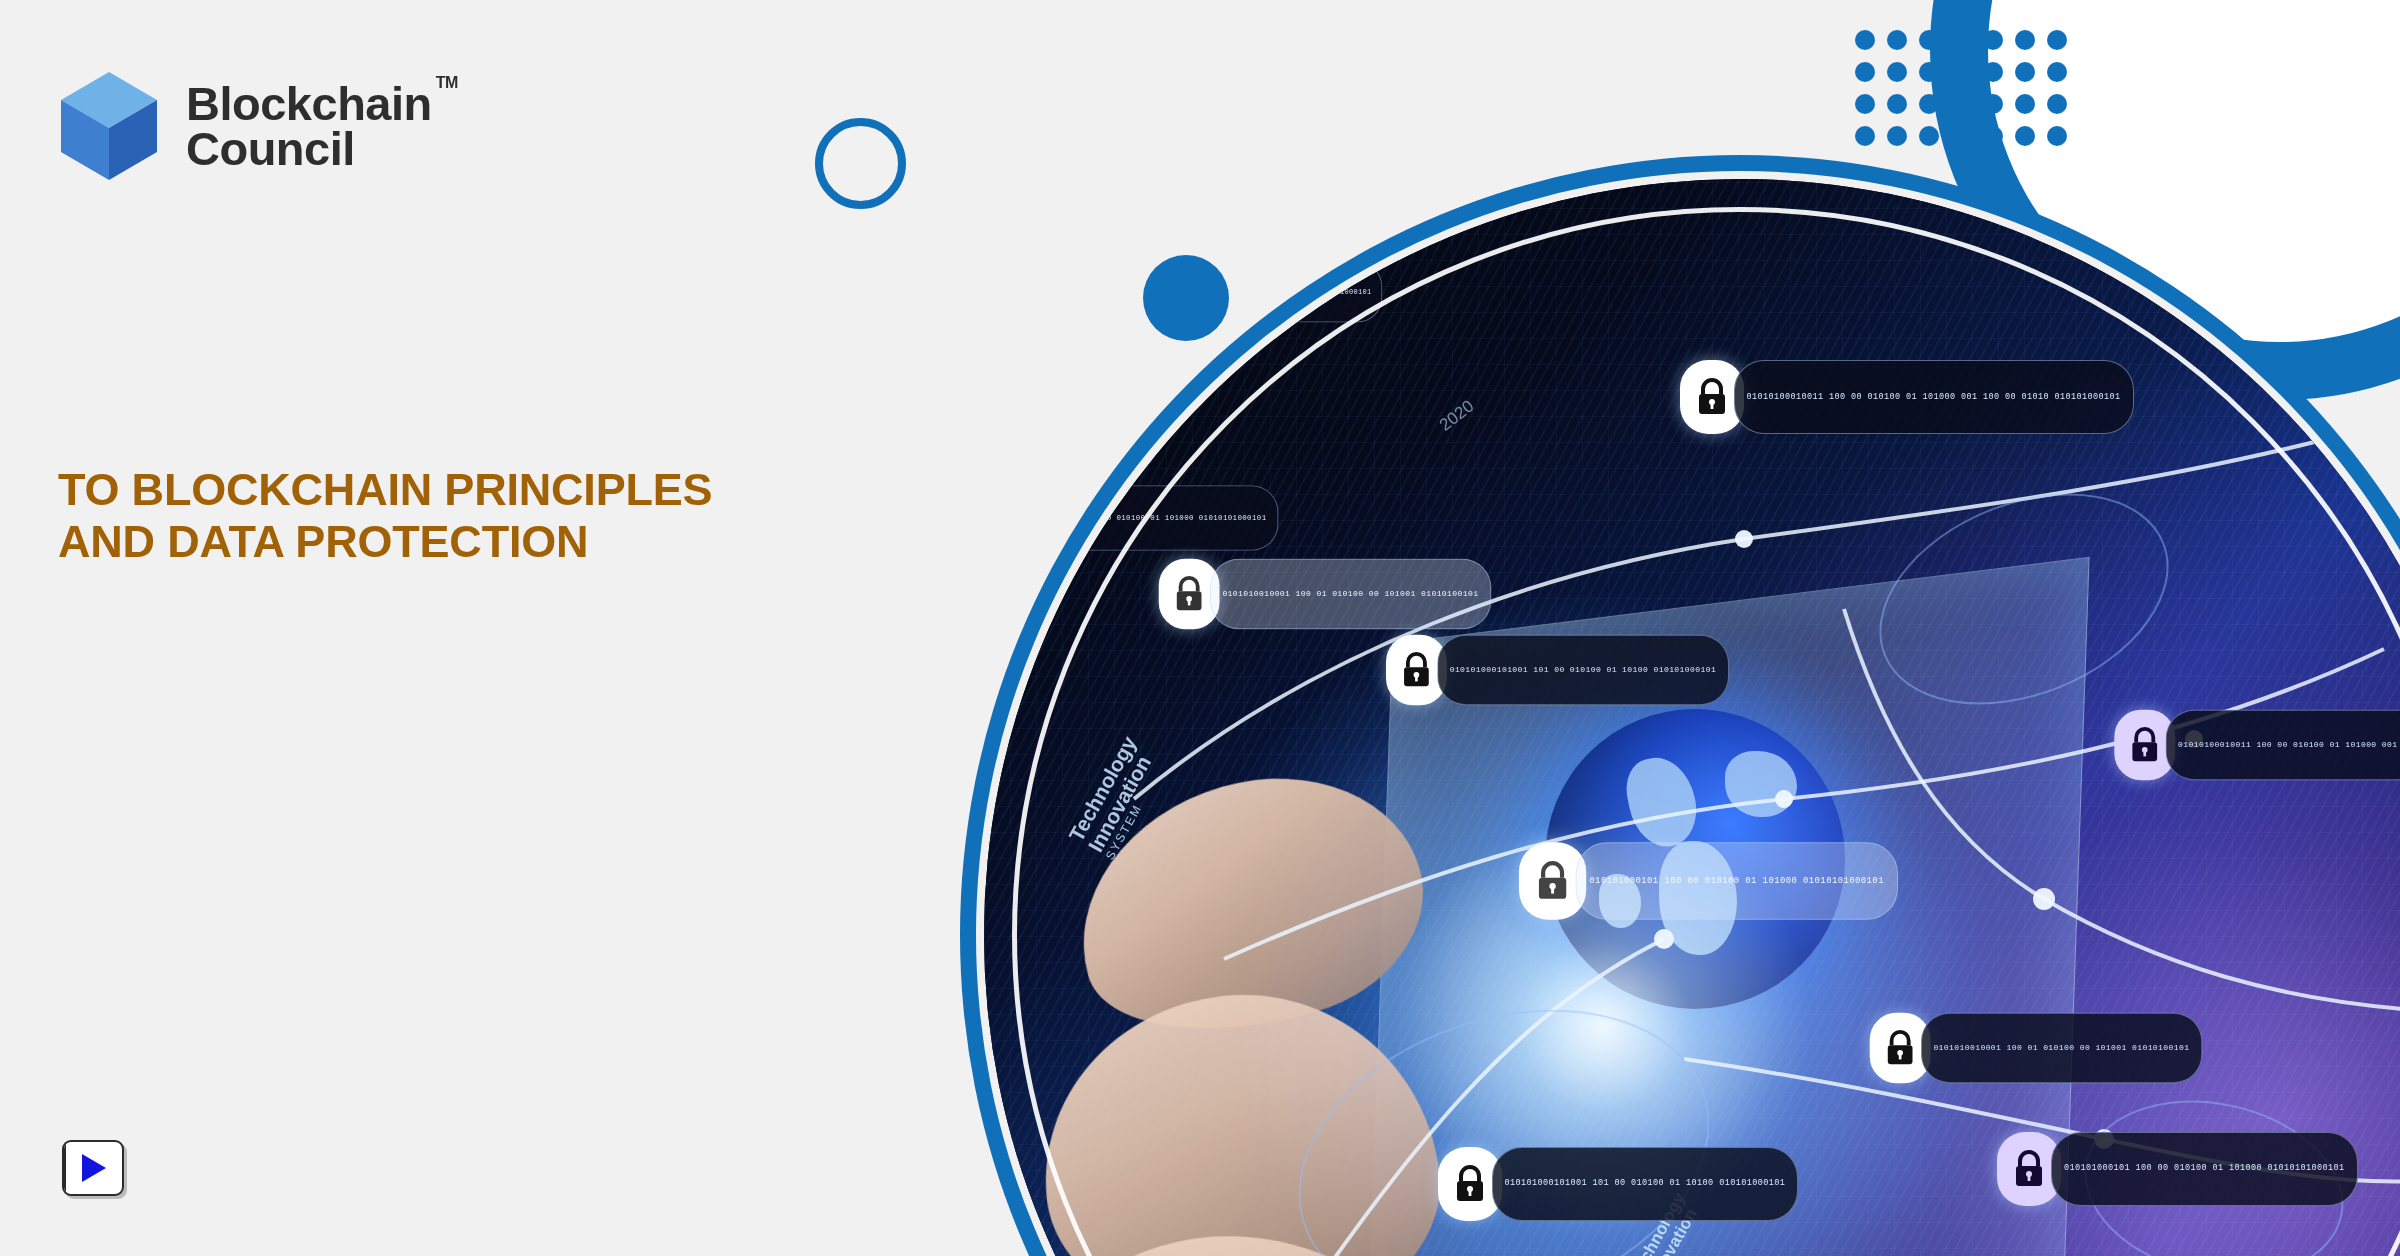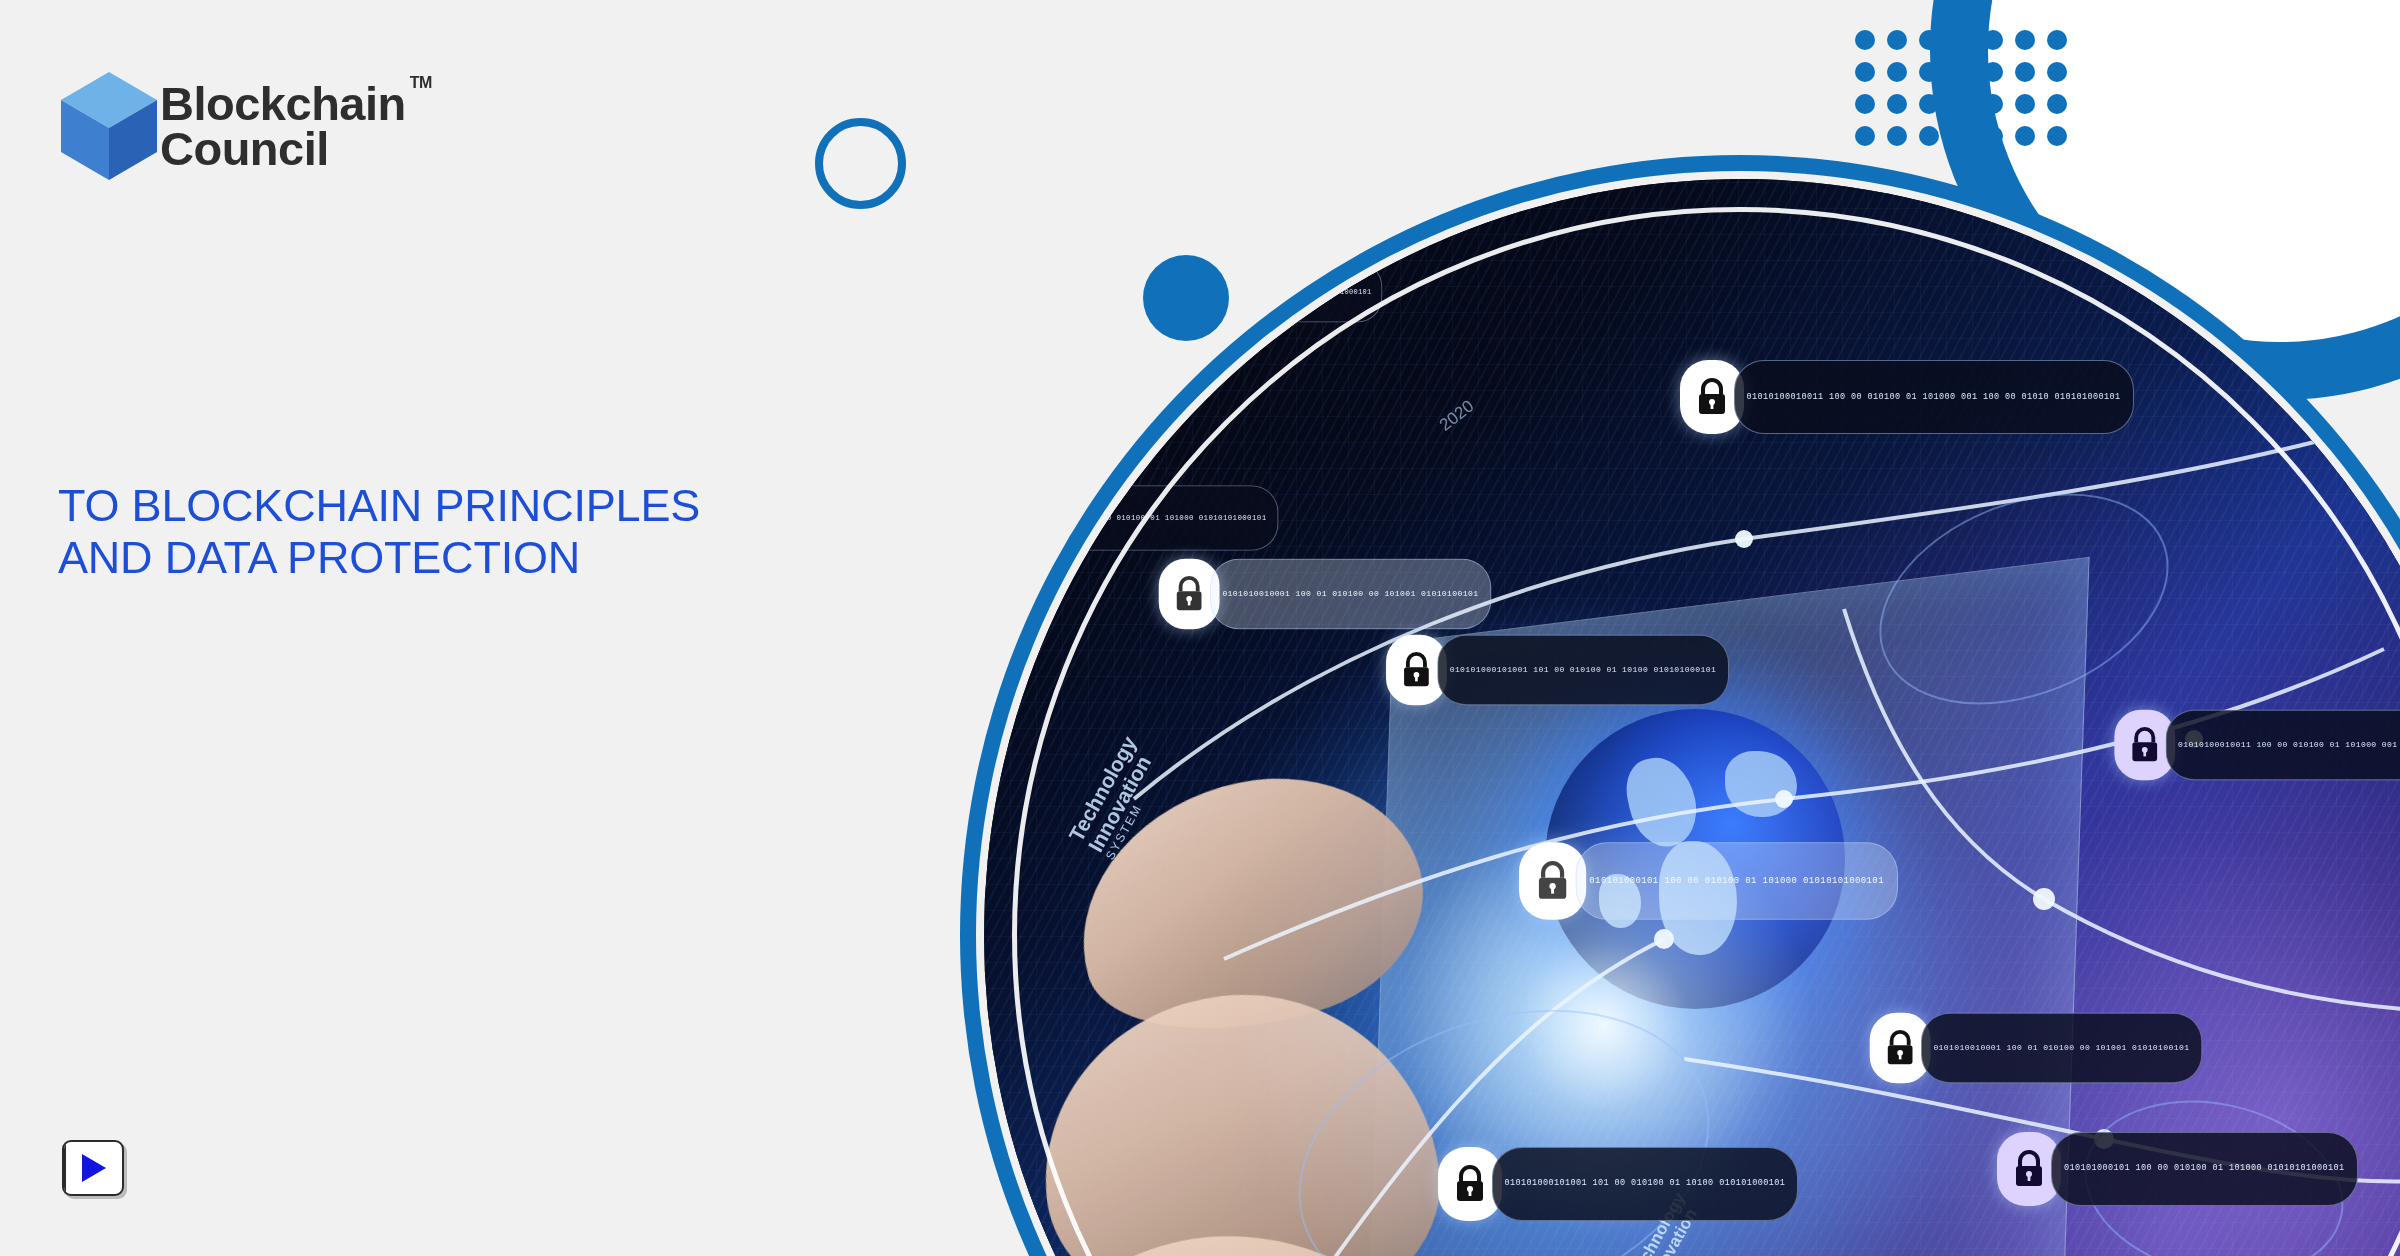--- a/index.html
+++ b/index.html
@@ -24,33 +24,33 @@
     grid-template-columns:repeat(7,32px);grid-template-rows:repeat(4,32px);}
   .dotgrid i{display:block;width:20px;height:20px;border-radius:50%;background:#1071ba;}
 
   
   .ring-outline{position:absolute;left:815px;top:118px;width:75px;height:75px;
     border:8px solid #1071ba;border-radius:50%;box-sizing:content-box;}
   .dot-filled{position:absolute;left:1143px;top:255px;width:86px;height:86px;
     border-radius:50%;background:#1071ba;}
 
   
-  .logo{position:absolute;left:58px;top:70px;display:flex;align-items:center;}
+  .logo{position:absolute;left:58px;top:70px;display:flex;align-items:center;gap:26px;}
   .logo-cube{width:102px;height:112px;flex:0 0 auto;}
   .logo-text{position:relative;color:#2e2e2e;line-height:0.96;
     font-size:47px;font-weight:700;letter-spacing:-0.5px;}
   .logo-text .tm{position:absolute;right:-26px;top:-6px;font-size:16px;font-weight:600;}
   .logo-l1,.logo-l2{display:block;white-space:nowrap;}
 
   
   .headline{position:absolute;left:58px;top:440px;width:1060px;}
   .hl-blue{color:#1071ba;font-size:78px;font-weight:800;line-height:0.93;
     letter-spacing:-1px;text-transform:uppercase;}
   .hl-blue span{display:block;}
-  .hl-dark{margin-top:40px;color:#1d4ed8;font-size:45px;font-weight:400;
+  .hl-dark{margin-top:24px;color:#a16207;font-size:45px;font-weight:700;
     line-height:1.16;letter-spacing:-0.2px;text-transform:uppercase;}
   .hl-dark span{display:block;}
 
   
   .urlbar{position:absolute;left:62px;top:1140px;display:flex;align-items:stretch;
     height:52px;background:#ffffff;border:2px solid #2b2b2b;border-radius:9px;
     box-shadow:3px 3px 0 rgba(0,0,0,.22);overflow:hidden;}
   .urlbar .u-text{display:flex;align-items:center;padding:0 17px;font-size:28px;
     color:#111;white-space:nowrap;}
   .urlbar .u-sep{width:2px;background:#2b2b2b;}

